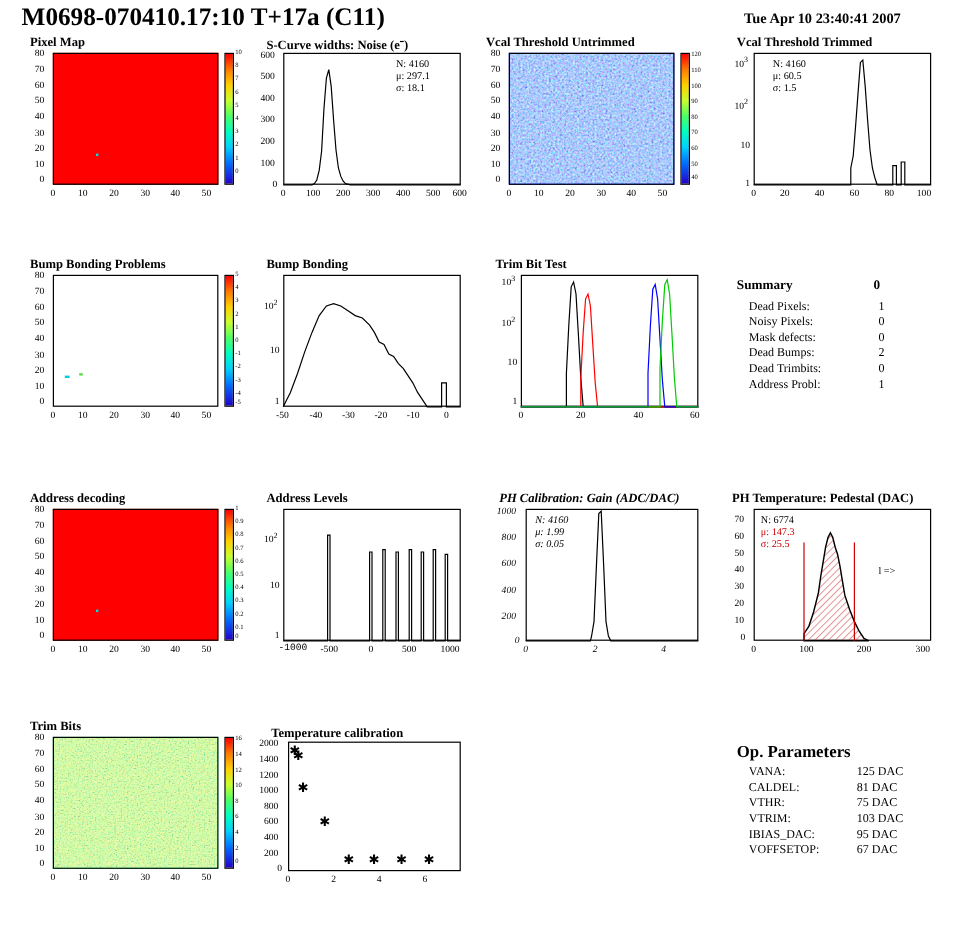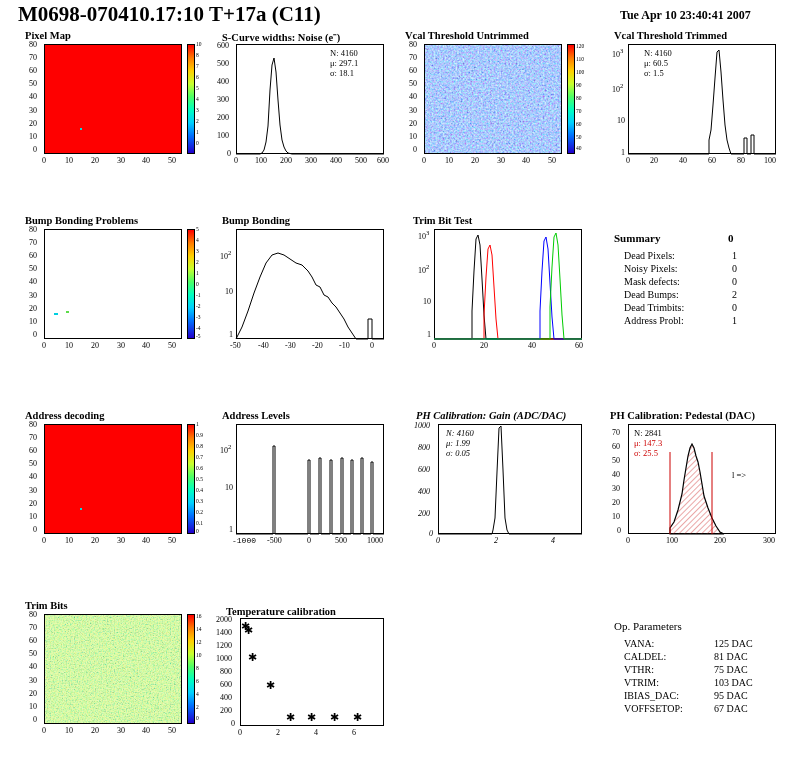--- a/index.html
+++ b/index.html
@@ -15,21 +15,21 @@
   .panel{position:absolute;}
   .ptitle{position:absolute;font-size:10.5px;font-weight:bold;white-space:nowrap;}
   .frame{position:absolute;border:1px solid #000;background:#fff;box-sizing:border-box;}
   .axis-lbl{position:absolute;font-size:8px;color:#000;white-space:nowrap;}
   .stat{position:absolute;font-size:8.5px;white-space:nowrap;line-height:10px;}
   .zbar{position:absolute;border:1px solid #000;box-sizing:border-box;}
   .zlbl{position:absolute;font-size:5.5px;color:#000;line-height:6px;}
   .curve{position:absolute;left:0;top:0;}
   .summary-title{position:absolute;font-size:11px;font-weight:bold;}
   .summary-row{position:absolute;font-size:10px;}
-  .op-title{position:absolute;font-size:11px;font-weight:normal;}
+  .op-title{position:absolute;font-size:14px;font-weight:bold;}
   .op-row{position:absolute;font-size:10px;}
   .star{position:absolute;font-size:11px;line-height:11px;}
 </style>
 </head>
 <body>
 
 <div id="title" class="abs">M0698-070410.17:10 T+17a (C11)</div>
 <div id="datestamp" class="abs">Tue Apr 10 23:40:41 2007</div>
 
 <div class="panel" style="left:22px;top:30px;width:180px;height:130px;">
@@ -361,34 +361,34 @@
     <div class="axis-lbl" style="left:19px;top:119px;">0</div>
   </div>
   <div>
     <div class="axis-lbl" style="left:26px;top:126px;">0</div>
     <div class="axis-lbl" style="left:84px;top:126px;">2</div>
     <div class="axis-lbl" style="left:141px;top:126px;">4</div>
   </div>
 </div>
 
 <div class="panel" style="left:604px;top:410px;width:185px;height:130px;">
-  <div class="ptitle" style="left:6px;top:0px;">PH Calibration: Pedestal (DAC)</div>
+  <div class="ptitle" style="left:6px;top:0px;">PH Temperature: Pedestal (DAC)</div>
   <div class="frame" style="left:24px;top:14px;width:148px;height:110px;"></div>
   <svg class="curve" width="185" height="130">
     <defs>
       <pattern id="ph" width="4" height="4" patternTransform="rotate(45)" patternUnits="userSpaceOnUse">
         <line x1="0" y1="0" x2="0" y2="4" stroke="#cc2222" stroke-width="0.8"></line>
       </pattern>
     </defs>
     <path d="M66,124 L66,118 L70,112 L74,100 L78,84 L80,70 L82,58 L84,46 L86,38 L88,34 L90,38 L92,46 L94,52 L96,62 L98,74 L100,86 L104,98 L108,108 L112,116 L116,122 L120,124 Z" fill="url(#ph)" stroke="#000" stroke-width="1.2"></path>
     <line x1="66" y1="124" x2="66" y2="42" stroke="#cc0000" stroke-width="1"></line>
     <line x1="108" y1="124" x2="108" y2="42" stroke="#cc0000" stroke-width="1"></line>
   </svg>
   <div class="stat" style="left:30px;top:18px;">
-    <div style="color:#000;">N: 2841</div>
+    <div style="color:#000;">N: 6774</div>
     <div style="color:#cc0000;">μ: 147.3</div>
     <div style="color:#cc0000;">σ: 25.5</div>
   </div>
   <div class="stat" style="left:128px;top:60px;">l =&gt;</div>
   <div>
     <div class="axis-lbl" style="left:8px;top:18px;">70</div>
     <div class="axis-lbl" style="left:8px;top:32px;">60</div>
     <div class="axis-lbl" style="left:8px;top:46px;">50</div>
     <div class="axis-lbl" style="left:8px;top:60px;">40</div>
     <div class="axis-lbl" style="left:8px;top:74px;">30</div>

